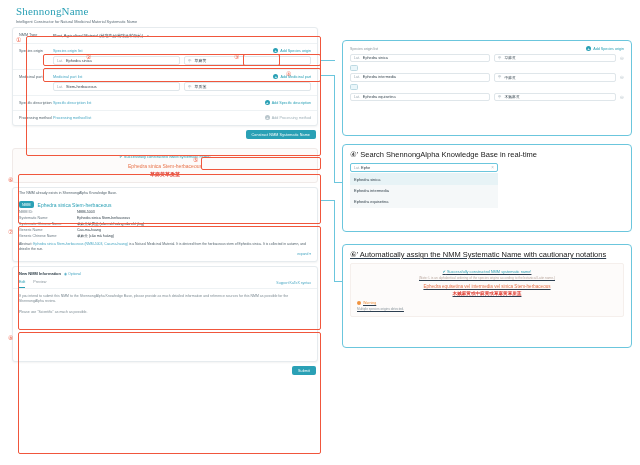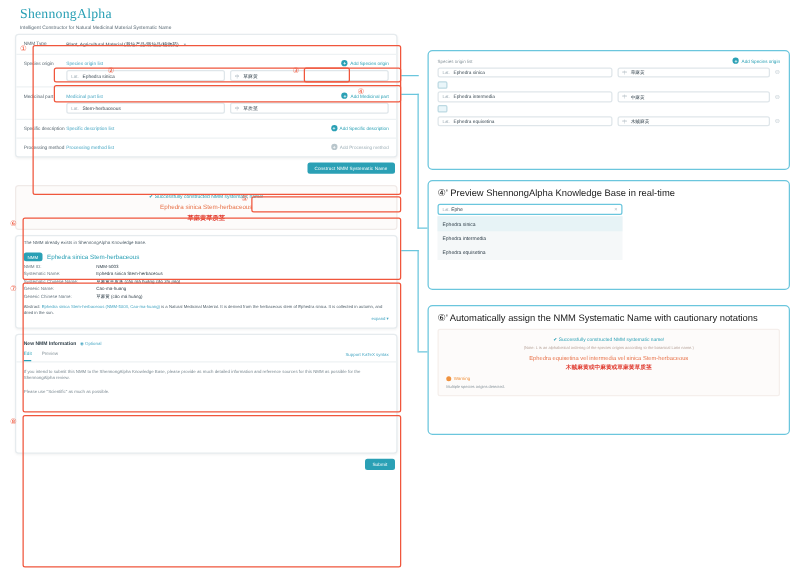--- a/index.html
+++ b/index.html
@@ -139,21 +139,21 @@
   .sitem.hl { background:#e7f3f6; }
 
   .res { background:#fdfbfa; border:1px solid #f5efec; border-radius:2px; padding:5px 6px; margin-top:3px; text-align:center; }
 </style>
 </head>
 <body>
 
 <div class="app">
 
   <div class="app-header">
-    <div class="app-title">ShennongAlpha</div>
+    <div class="app-title">ShennongName</div>
     <div class="app-sub">Intelligent Constructor for Natural Medicinal Material Systematic Name</div>
   </div>
 
   <div class="card">
 
     <div class="frow">
       <div class="flabel">NMM Type</div>
       <div class="fbody">
         <div class="typesel">
           <span class="typeval">Plant, Agricultural Material (栽培产品/栽培品/植物药)</span>
@@ -377,36 +377,36 @@
     </span>
     <span class="pinp b">
       <span class="pre" style="color:#9aa9b2;font-size:3.5px;">中</span>
       <span>木贼麻黄</span>
     </span>
     <span class="pdel">⊖</span>
   </div>
 </div>
 
 <div class="panel" style="left:342px; top:144px; width:290px; height:88px;">
-  <div class="panel-title">④' Preview ShennongAlpha Knowledge Base in real-time</div>
+  <div class="panel-title">④' Search ShennongAlpha Knowledge Base in real-time</div>
   <div class="sbox">
     <span>
       <span class="pre" style="color:#9aa9b2;font-size:3.5px;">Lat.</span>
       <span>Ephe</span>
     </span>
     <span style="color:#b6c2c9;font-size:4.5px;">×</span>
   </div>
   <div class="slist">
     <div class="sitem hl">Ephedra sinica</div>
     <div class="sitem">Ephedra intermedia</div>
     <div class="sitem">Ephedra equisetina</div>
   </div>
 </div>
 
-<div class="panel" style="left:342px; top:244px; width:290px; height:104px;">
+<div class="panel" style="left:342px; top:244px; width:290px; height:104px;text-decoration:underline;">
   <div class="panel-title">⑥' Automatically assign the NMM Systematic Name with cautionary notations</div>
   <div class="res">
     <div class="succ-line" style="font-size:3.9px;">
       <span>✔</span>
       <span>Successfully constructed NMM systematic name!</span>
     </div>
     <div class="succ-note">(Note: L is an alphabetical ordering of the species origins according to the botanical Latin name.)</div>
     <div class="nmm-name" style="font-size:4.6px;">Ephedra equisetina vel intermedia vel sinica Stem-herbaceous</div>
     <div class="nmm-name-cn" style="font-size:4.6px;">木贼麻黄或中麻黄或草麻黄草质茎</div>
     <div class="warn-row">

